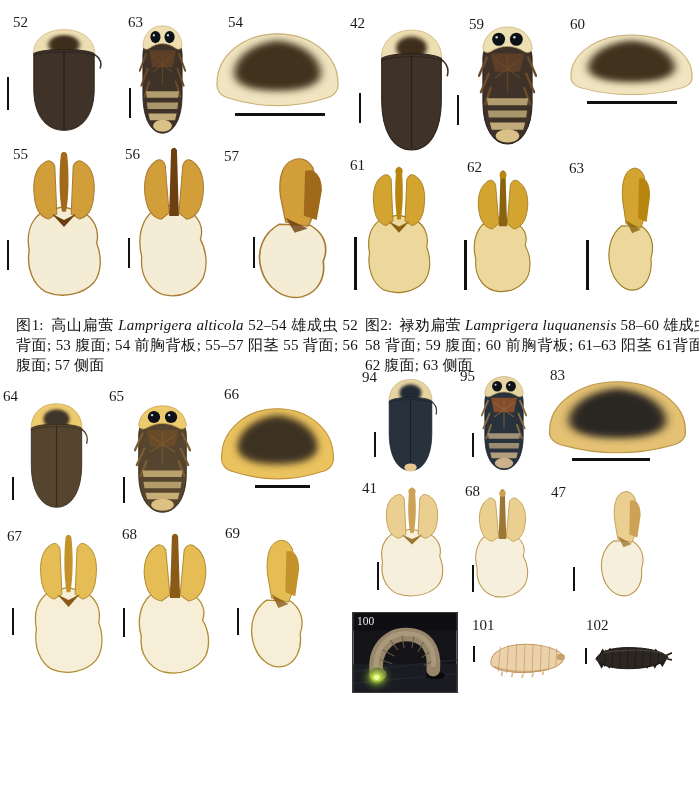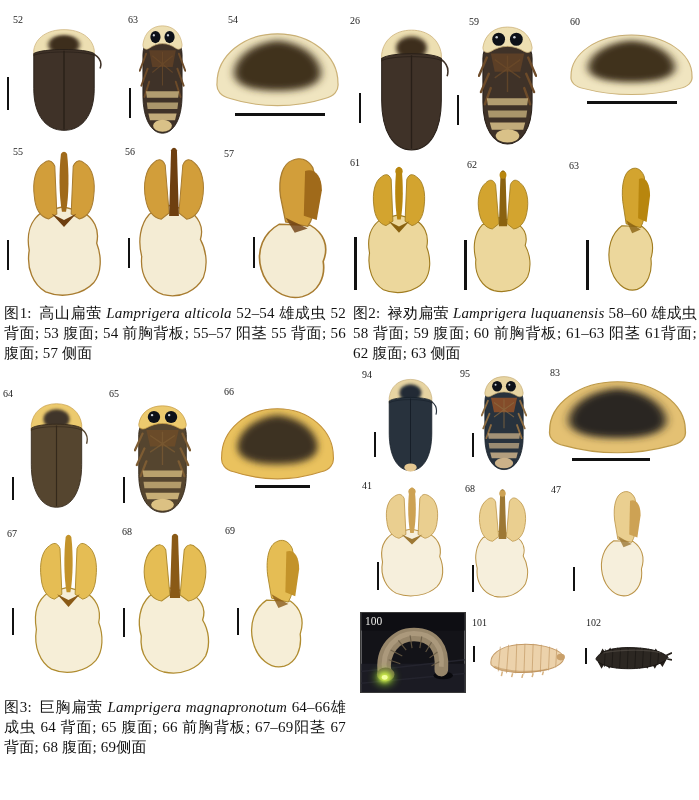--- a/index.html
+++ b/index.html
@@ -1,28 +1,28 @@
 <!DOCTYPE html>
 <html><head>
 <meta charset="utf-8">
 <style>
   html,body { margin:0; padding:0; background:#ffffff; }
   #page {
     position:relative; width:699px; height:800px; background:#ffffff;
     font-family:"Liberation Serif","DejaVu Serif",serif; overflow:hidden;
   }
   .num {
-    position:absolute; font-size:10px; color:#1b1b1b; line-height:1;
+    position:absolute; font-size:15px; color:#1b1b1b; line-height:1;
     font-family:"Liberation Serif","DejaVu Serif",serif;
   }
   .num-light { color:#e9e9e6; font-size:11.5px; }
   .spec { position:absolute; display:block; }
   .sb { position:absolute; background:#111111; }
   .caption {
-    position:absolute; margin:0; font-size:15px; line-height:20px;
+    position:absolute; margin:12px; font-size:15px; line-height:20px;
     color:#121212; text-align:justify; letter-spacing:0.2px;
   }
   .caption i { font-style:italic; }
   .cap-label { margin-right:7px; }
   .photo { position:absolute; }
   .photo svg { display:block; border:1px solid #3a3a3a; box-sizing:border-box; }
   .photo .num { position:absolute; }
 
   
   .t1 { --pro:#eddfb2; --proEdge:#cdb27a; --proDark:#3d2e1e; --body:#3f3228; --bodyEdge:#281f18; --bands:#d9c188; --thorax:#5f4026; --legs:#6d4b29; }
@@ -157,21 +157,21 @@
   <div class="sb" style="left:128px;top:238px;width:2px;height:30px"></div>
 
   <span class="num" style="left:224px;top:149px">57</span>
   <svg class="spec a1" style="left:243px;top:154px;width:97px;height:149px" viewBox="0 0 75 140" preserveAspectRatio="none">
       <use href="#sym-aed-lateral"></use>
     </svg>
   <div class="sb" style="left:253px;top:237px;width:2px;height:31px"></div>
 
   <p class="caption" style="left:4px;top:303px;width:342px"><span class="cap-label">图1:</span><span>高山扁萤</span> <i>Lamprigera alticola</i> <span>52–54 雄成虫 52 背面; 53 腹面; 54 前胸背板; 55–57 阳茎 55 背面; 56 腹面; 57 侧面</span></p>
 
-  <span class="num" style="left:350px;top:16px">26</span>
+  <span class="num" style="left:350px;top:16px">42</span>
   <svg class="spec t1" style="left:373px;top:27px;width:77px;height:126px" viewBox="0 0 80 120" preserveAspectRatio="none">
       <use href="#sym-beetle-dorsal"></use>
     </svg>
   <div class="sb" style="left:359px;top:93px;width:2px;height:30px"></div>
 
   <span class="num" style="left:469px;top:17px">59</span>
   <svg class="spec t1" style="left:478px;top:25px;width:59px;height:122px" viewBox="0 0 60 120" preserveAspectRatio="none">
       <use href="#sym-beetle-ventral"></use>
     </svg>
   <div class="sb" style="left:457px;top:95px;width:2px;height:30px"></div>
@@ -231,21 +231,20 @@
       <use href="#sym-aed-ventral"></use>
     </svg>
   <div class="sb" style="left:123px;top:608px;width:2px;height:29px"></div>
 
   <span class="num" style="left:225px;top:526px">69</span>
   <svg class="spec a3" style="left:239px;top:536px;width:74px;height:136px" viewBox="0 0 75 140" preserveAspectRatio="none">
       <use href="#sym-aed-lateral"></use>
     </svg>
   <div class="sb" style="left:237px;top:608px;width:2px;height:27px"></div>
 
-  <p class="caption" style="left:4px;top:697px;width:342px"><span class="cap-label">图3:</span><span>巨胸扁萤</span> <i>Lamprigera magnapronotum</i> <span>64–66雄成虫 64 背面; 65 腹面; 66 前胸背板; 67–69阳茎 67背面; 68 腹面; 69侧面</span></p>
 
   <span class="num" style="left:362px;top:370px">94</span>
   <svg class="spec t4" style="left:383px;top:377px;width:55px;height:96px" viewBox="0 0 80 120" preserveAspectRatio="none">
       <use href="#sym-beetle-dorsal"></use>
     </svg>
   <div class="sb" style="left:374px;top:432px;width:2px;height:25px"></div>
 
   <span class="num" style="left:460px;top:369px">95</span>
   <svg class="spec t4" style="left:481px;top:375px;width:46px;height:97px" viewBox="0 0 60 120" preserveAspectRatio="none">
       <use href="#sym-beetle-ventral"></use>
@@ -269,21 +268,21 @@
       <use href="#sym-aed-ventral"></use>
     </svg>
   <div class="sb" style="left:472px;top:565px;width:2px;height:27px"></div>
 
   <span class="num" style="left:551px;top:485px">47</span>
   <svg class="spec a4" style="left:591px;top:488px;width:61px;height:112px" viewBox="0 0 75 140" preserveAspectRatio="none">
       <use href="#sym-aed-lateral"></use>
     </svg>
   <div class="sb" style="left:573px;top:567px;width:2px;height:24px"></div>
 
-  <div class="photo" style="left:360px;top:612px;width:106px;height:86px">
+  <div class="photo" style="left:352px;top:612px;width:106px;height:86px">
     <svg viewBox="0 0 106 81" width="106" height="81">
       <rect width="106" height="81" fill="#131318"></rect>
       <rect y="52" width="106" height="29" fill="#1b1b23"></rect>
       <rect width="106" height="18" fill="#0e0e13"></rect>
       <path d="M0 60 L106 48 M0 72 L106 62" stroke="#24242e" stroke-width="1.5"></path>
       <ellipse cx="84" cy="64" rx="10" ry="4" fill="#0a0a0e"></ellipse>
       <path d="M24 62 C20 38 36 22 54 22 C74 22 84 36 82 58" fill="none" stroke="#97866a" stroke-width="14" stroke-linecap="round"></path>
       <path d="M24 60 C20 37 36 21 54 21 C74 21 84 35 82 55" fill="none" stroke="#b3a184" stroke-width="5" opacity="0.7"></path>
       <path d="M28 48 L40 52 M30 38 L42 44 M38 28 L46 38 M50 23 L52 36 M62 24 L60 36 M72 30 L66 40 M78 40 L70 46 M80 50 L72 54" stroke="#6b5d46" stroke-width="1.2" opacity="0.85"></path>
       <ellipse cx="25" cy="63" rx="9" ry="7" fill="#6e5f48"></ellipse>

